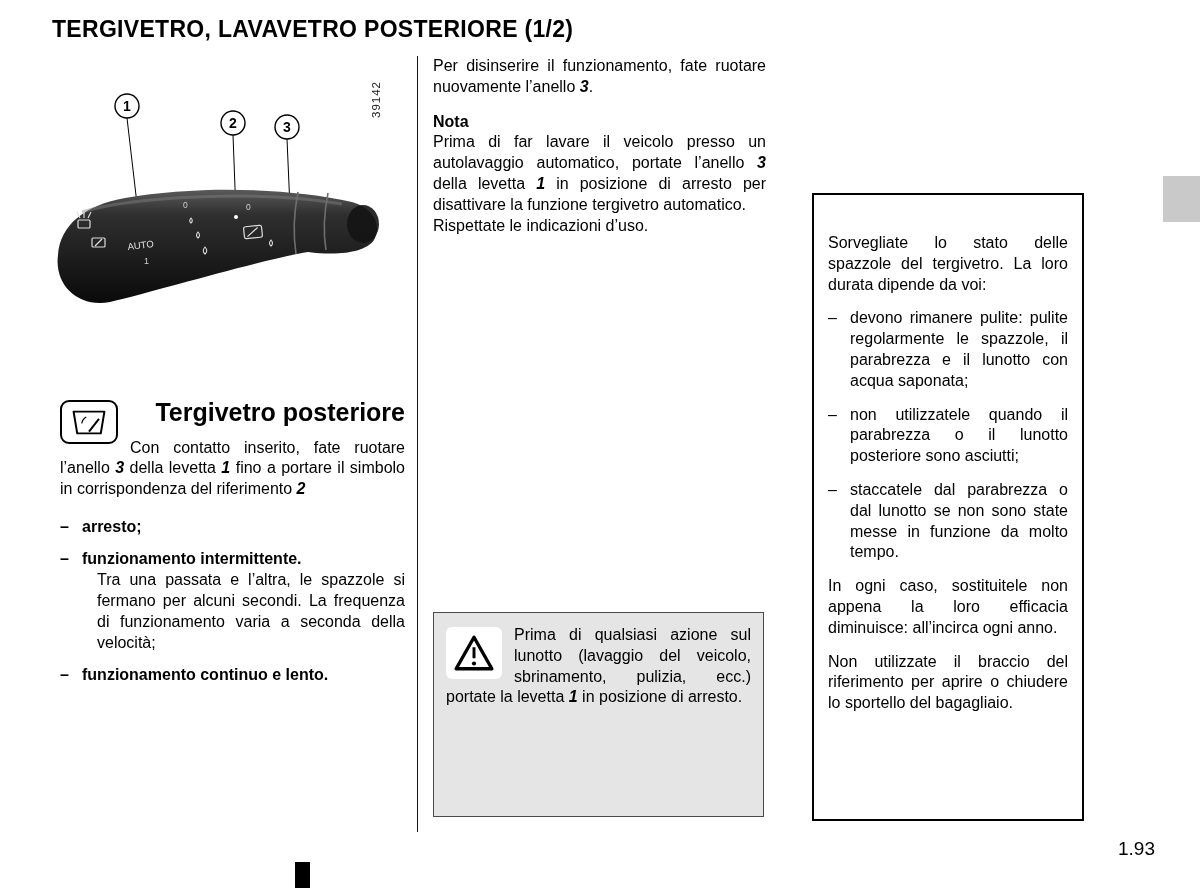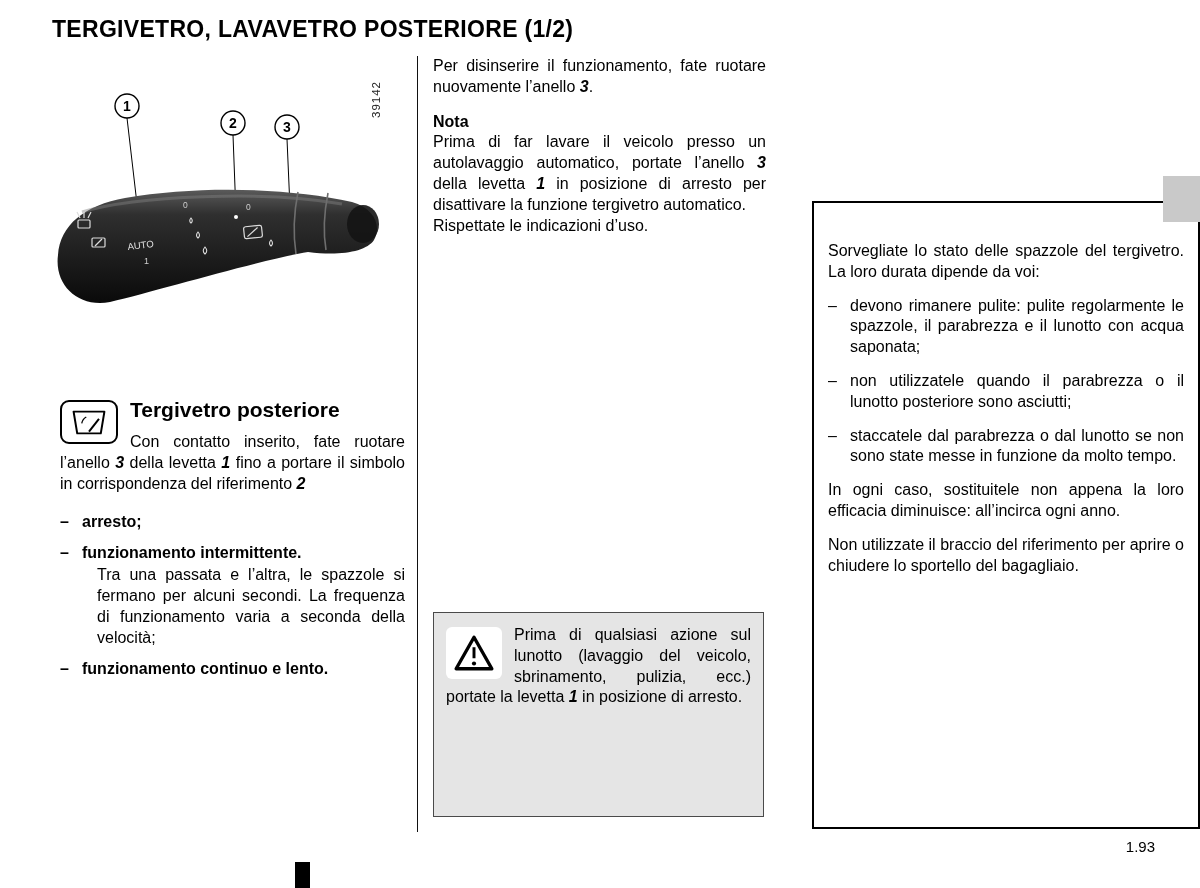--- a/index.html
+++ b/index.html
@@ -27,21 +27,21 @@
   .left-section {
     position:absolute; left:60px; top:396px; width:345px;
     font-size:16px; line-height:1.3; text-align:justify;
   }
   .rear-wiper-icon {
     float:left; width:58px; height:44px;
     border:2.5px solid #000; border-radius:9px;
     margin:4px 12px 6px 0; box-sizing:border-box;
     display:flex; align-items:center; justify-content:center;
   }
-  .section-heading { font-size:21px; font-weight:bold; margin:0 0 9px 0; text-align:left; }
+  .section-heading { font-size:25px; font-weight:bold; margin:0 0 9px 0; text-align:right; }
   .num { font-weight:bold; font-style:italic; }
   p { margin:0; }
 
   .bullet-list { margin-top:17px; clear:none; }
   .bullet-item { display:grid; grid-template-columns:22px 1fr; margin-bottom:11px; }
   .bullet-dash { font-weight:bold; }
   .bullet-label { font-weight:bold; text-align:left; }
   .bullet-detail { font-weight:normal; padding-left:15px; text-align:justify; margin-top:1px; }
   .bullet-detail:empty { display:none; }
 
@@ -61,30 +61,30 @@
   }
   .warning-icon {
     float:left; width:56px; height:52px; background:#ffffff; border-radius:6px;
     margin:2px 12px 4px 0;
     display:flex; align-items:center; justify-content:center;
   }
   .warning-box .gap { height:12px; clear:left; }
 
   
   .advice-box {
-    position:absolute; left:812px; top:201px; width:388px; height:628px;
+    position:absolute; left:812px; top:193px; width:272px; height:628px;
     border:2px solid #000; box-sizing:border-box;
     padding:38px 14px 16px 14px;
     font-size:16px; line-height:1.3; text-align:justify;
   }
   .advice-box p { margin:0 0 13px 0; }
   .dash-item { display:grid; grid-template-columns:22px 1fr; margin:0 0 13px 0; }
 
   .side-tab { position:absolute; left:1163px; top:176px; width:37px; height:46px; background:#c9c9c9; }
-  .page-number { position:absolute; right:45px; top:838px; font-size:15px; }
+  .page-number { position:absolute; right:45px; top:838px; font-size:19px; }
   .print-marker { position:absolute; left:295px; top:862px; width:15px; height:26px; background:#000; }
 </style>
 </head>
 <body>
 
 <div class="page-title">TERGIVETRO, LAVAVETRO POSTERIORE (1/2)</div>
 
 <div class="figure-wrap">
   <svg viewBox="0 0 380 270" width="380" height="270" xmlns="http://www.w3.org/2000/svg">
     <defs>

